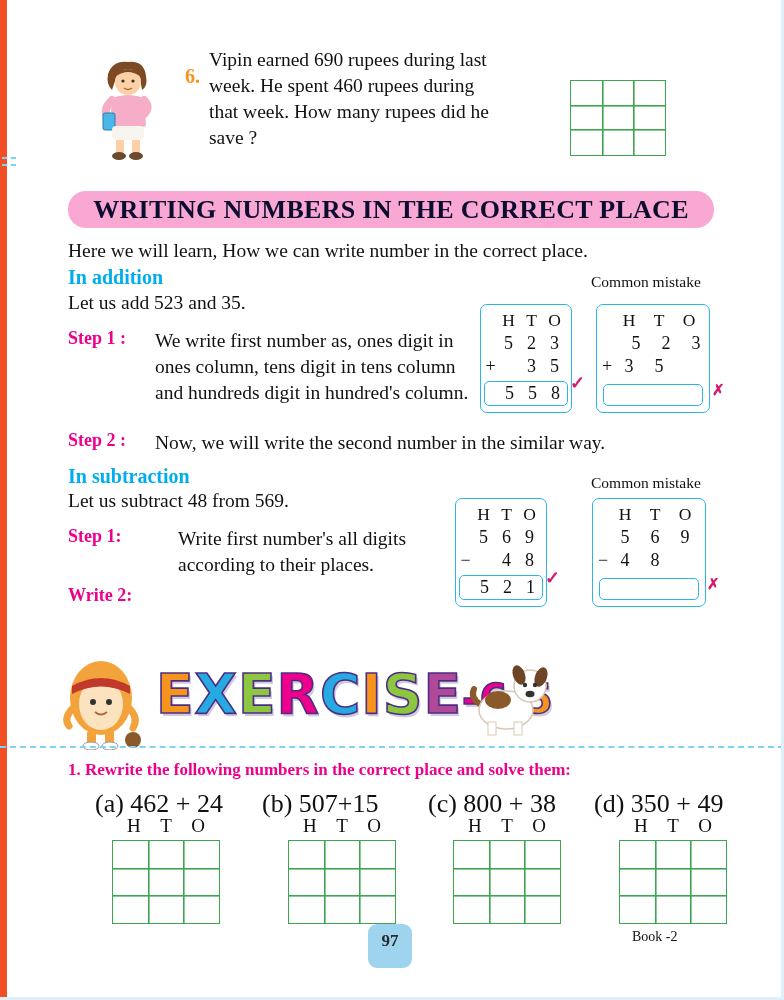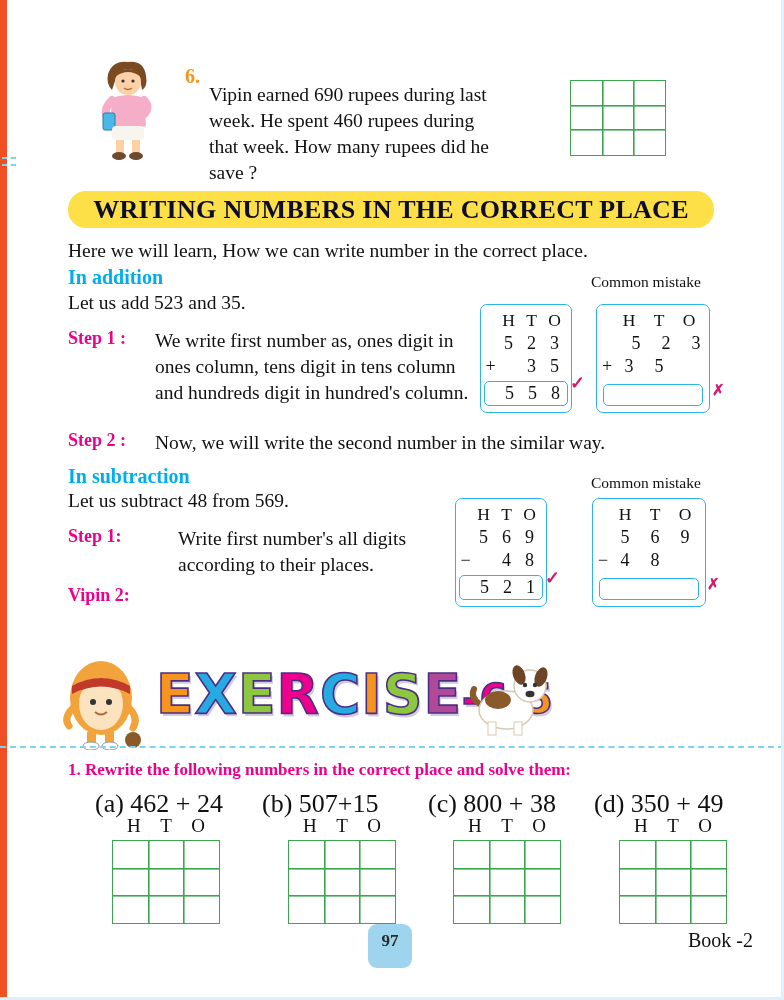--- a/index.html
+++ b/index.html
@@ -7,31 +7,31 @@
   body { font-family:"Liberation Serif", serif; background:#fff; }
   .page { position:relative; width:784px; height:1000px; background:#fff; overflow:hidden;
           border-right:3px solid #dff0fa; border-bottom:3px solid #dff0fa; }
   .left-bar { position:absolute; left:0; top:0; width:7px; height:1000px; background:#f04e23; }
   .margin-dash { position:absolute; left:2px; width:14px; height:0; border-top:2.5px dashed #7ed3f0; }
   .md1 { top:157px; } .md2 { top:164px; }
 
   
   .boy { position:absolute; left:78px; top:56px; }
   .p6num { position:absolute; left:185px; top:65px; color:#f7941d; font-weight:bold; font-size:20px; }
-  .p6text { position:absolute; left:209px; top:82px; width:282px; font-size:19.5px; line-height:26px; color:#111; }
+  .p6text { position:absolute; left:209px; top:47px; width:282px; font-size:19.5px; line-height:26px; color:#111; }
   .grid3 { position:absolute; background-color:#fff; border:1.7px solid #3ba54f;
     background-image:linear-gradient(#3ba54f,#3ba54f),linear-gradient(#3ba54f,#3ba54f),
                      linear-gradient(#3ba54f,#3ba54f),linear-gradient(#3ba54f,#3ba54f);
     background-repeat:no-repeat;
     background-size:1.6px 100%,1.6px 100%,100% 1.6px,100% 1.6px;
     background-position:33.33% 0,66.67% 0,0 33.33%,0 66.67%; }
   .grid6 { left:570px; top:80px; width:96px; height:76px; }
 
   
-  .head-pill { position:absolute; left:68px; top:191px; width:646px; height:37px; background:#fde047;
+  .head-pill { position:absolute; left:68px; top:191px; width:646px; height:37px; background:#f9a8d4;
     border-radius:18px; text-align:center; line-height:37px; font-size:26px; font-weight:bold;
     color:#0c0c2e; letter-spacing:0.3px; }
   .intro { position:absolute; left:68px; top:240px; font-size:19.5px; color:#111; }
 
   .seclabel { position:absolute; color:#00aeef; font-weight:bold; font-size:20px; }
   .addlabel { left:68px; top:266px; } .sublabel { left:68px; top:465px; }
   .cm { position:absolute; font-size:15.5px; color:#111; }
   .cm1 { left:591px; top:273px; } .cm2 { left:591px; top:474px; }
   .lead { position:absolute; font-size:19.5px; color:#111; }
   .addlead { left:68px; top:292px; } .sublead { left:68px; top:490px; }
@@ -77,21 +77,21 @@
   .plabel { position:absolute; top:789px; font-size:26px; color:#111; }
   .pl-a{left:95px}.pl-b{left:262px}.pl-c{left:428px}.pl-d{left:594px}
   .hto-ex { position:absolute; top:815px; width:108px; display:flex; justify-content:space-between;
     padding:0 15px; font-size:19px; color:#111; }
   .hx-a{left:112px}.hx-b{left:288px}.hx-c{left:453px}.hx-d{left:619px}
   .grid-ex { top:840px; width:108px; height:84px; }
   .gx-a{left:112px}.gx-b{left:288px}.gx-c{left:453px}.gx-d{left:619px}
 
   .tab97 { position:absolute; left:368px; top:924px; width:44px; height:44px; background:#9fd4ef;
     border-radius:9px; text-align:center; padding-top:7px; font-weight:bold; font-size:17px; color:#2b2b2b; }
-  .book { position:absolute; left:688px; top:929px; font-size:20px; color:#111; }
+  .book { position:absolute; left:632px; top:929px; font-size:14px; color:#111; }
 </style>
 </head>
 <body>
 
 <div class="page">
   <div class="left-bar"></div>
   <div class="margin-dash md1"></div>
   <div class="margin-dash md2"></div>
 
   <div class="boy">
@@ -234,21 +234,21 @@
       <span>4</span>
       <span>8</span>
       <span></span>
     </div>
     <div class="ans-box empty"></div>
   </div>
   <div class="mark mk-xs">✗</div>
 
   <div class="steplabel s1s-l">Step 1:</div>
   <div class="steptext s1s-t">Write first number's all digits according to their places.</div>
-  <div class="steplabel s2s-l">Vipin 2:</div>
+  <div class="steplabel s2s-l">Write 2:</div>
 
   <div class="egg">
     <svg width="92" height="102" viewBox="0 0 92 102">
       <ellipse cx="46" cy="50" rx="31" ry="37" fill="#f2a33c"></ellipse>
       <ellipse cx="46" cy="56" rx="22" ry="26" fill="#fbe3c0"></ellipse>
       <path d="M17 38 Q46 22 75 38 L75 46 Q46 31 17 46 Z" fill="#c0392b"></path>
       <circle cx="38" cy="54" r="3" fill="#333"></circle>
       <circle cx="54" cy="54" r="3" fill="#333"></circle>
       <path d="M40 64 Q46 69 52 64" stroke="#b06a3a" stroke-width="2" fill="none"></path>
       <path d="M18 60 Q8 70 14 78" stroke="#f2a33c" stroke-width="7" fill="none" stroke-linecap="round"></path>

